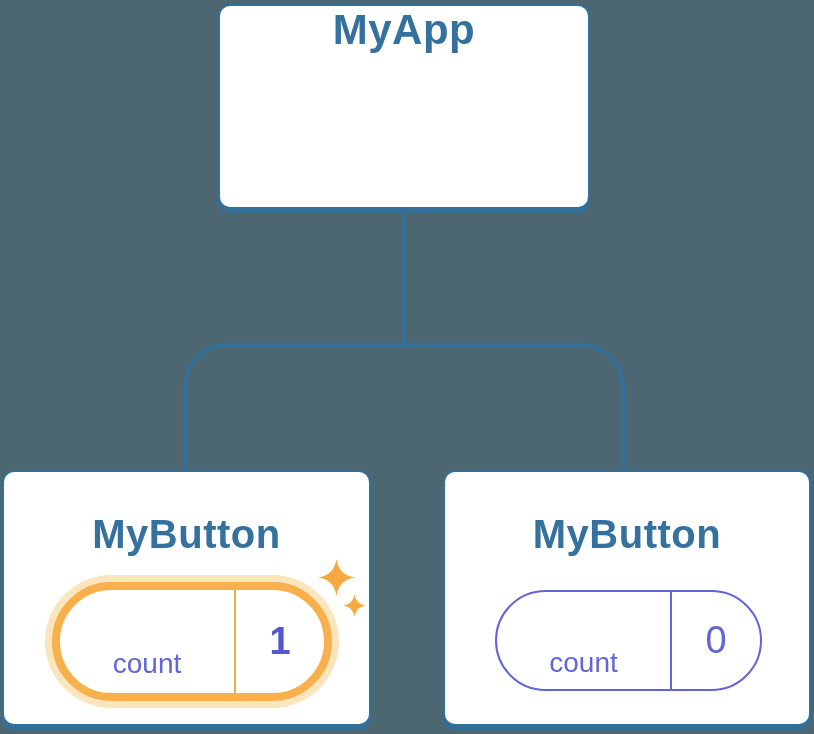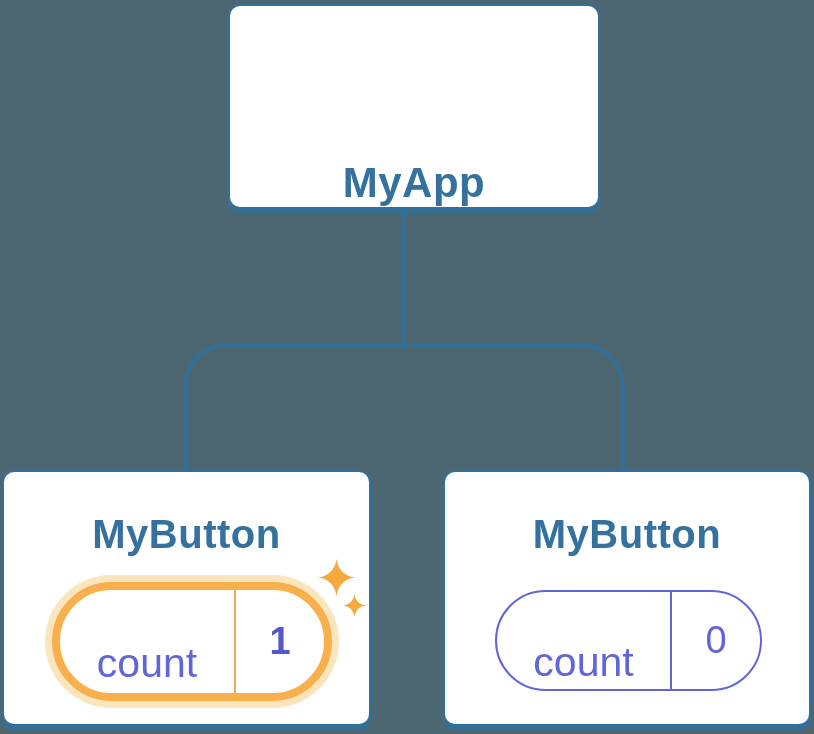--- a/index.html
+++ b/index.html
@@ -27,23 +27,23 @@
     overflow: hidden;
   }
   .node {
     position: absolute;
     background: var(--card);
     border: 2px solid var(--line);
     border-radius: 12px;
     box-shadow: 0 4px 0 var(--line);
   }
   .node-root {
-    left: 228px; top: 4px;
+    left: 218px; top: 4px;
     width: 372px; height: 205px;
-    display: flex; align-items: flex-end; justify-content: center;
+    display: flex; align-items: flex-start; justify-content: center;
   }
   .root-title {
     color: var(--title);
     font-size: 42px;
     font-weight: 600;
     letter-spacing: 0.5px;
   }
   .stem {
     position: absolute;
     left: 402px; top: 209px;
@@ -95,21 +95,21 @@
     width: 267px; height: 101px;
     border: 2px solid var(--indigo);
   }
   .pill-cell {
     display: flex;
     align-items: center;
     justify-content: center;
   }
   .pill-key {
     color: var(--indigo);
-    font-size: 41px;
+    font-size: 28px;
     margin-top: 44px;
   }
   .pill-value {
     flex: 1;
     color: var(--indigo);
     font-size: 38px;
   }
   .pill-highlight .pill-key { width: 174px; }
   .pill-highlight .pill-value {
     border-left: 2px solid var(--orange-divider);

